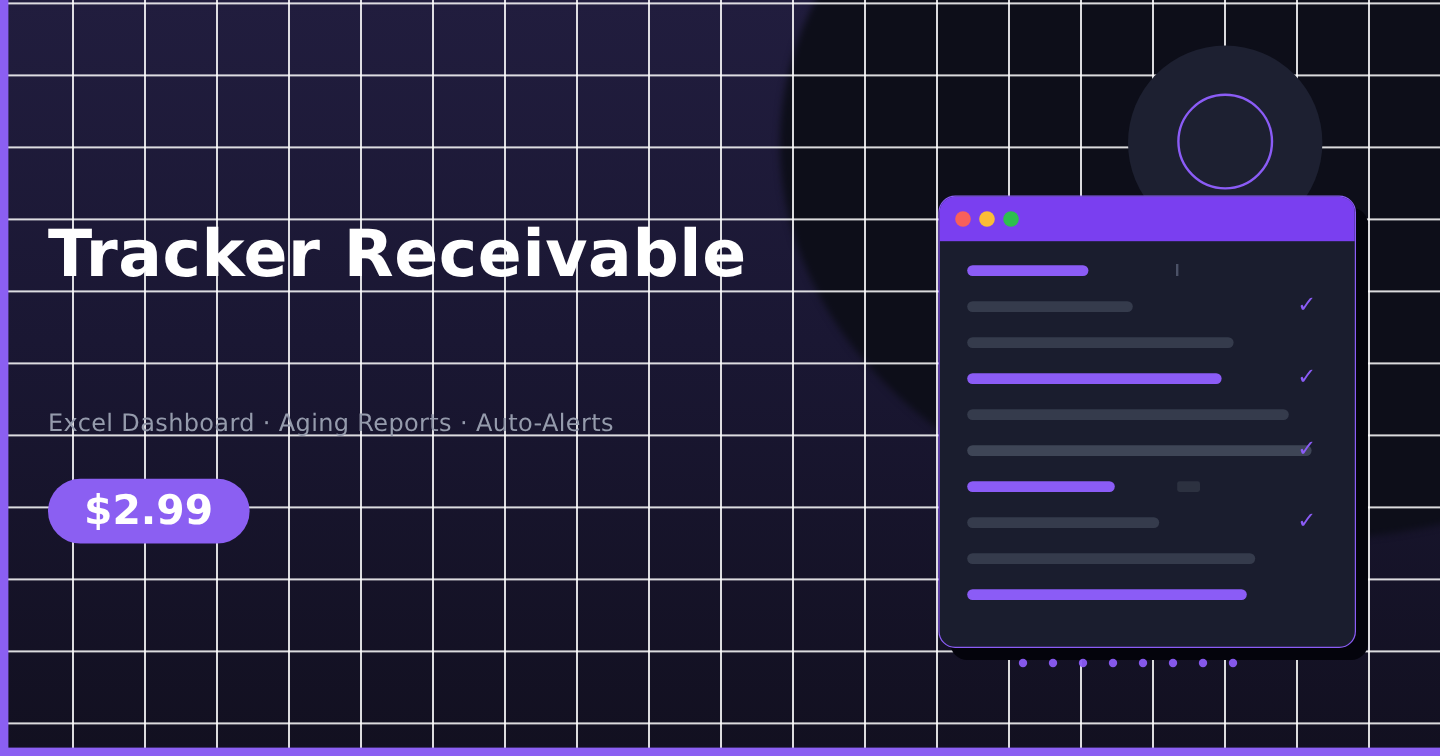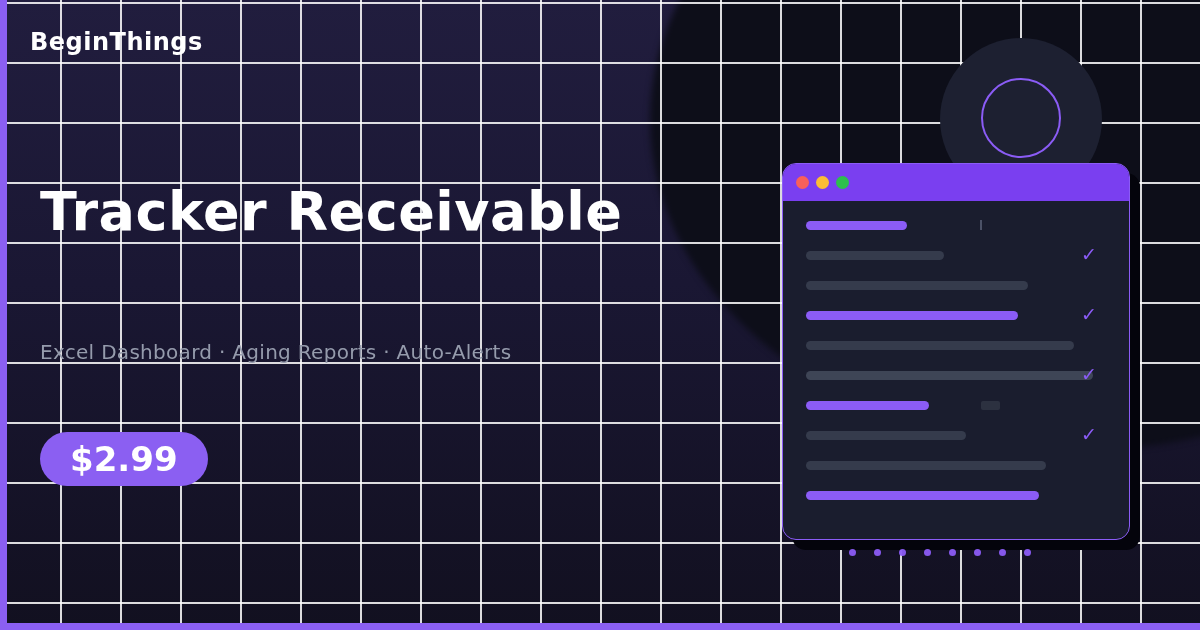--- a/index.html
+++ b/index.html
@@ -29,21 +29,21 @@
   .accent-left{position:absolute;left:0;top:0;width:7px;height:630px;background:#8b5ff2;}
   .accent-bottom{position:absolute;left:0;bottom:0;width:1200px;height:7px;background:#8b5ff2;}
   
   .brand{position:absolute;left:30px;top:28px;font-size:24px;font-weight:bold;color:#ffffff;letter-spacing:0.5px;}
   
   .title{position:absolute;left:40px;top:182px;font-size:54px;line-height:60px;font-weight:bold;color:#ffffff;letter-spacing:0.5px;}
   .subtitle{position:absolute;left:40px;top:340px;font-size:20px;color:#959bac;letter-spacing:0.3px;}
   .price-pill{
     position:absolute;left:40px;top:399px;height:54px;border-radius:27px;
     background:#8b5ff2;display:inline-flex;align-items:center;padding:0 30px;
-    font-size:34px;font-weight:bold;color:#ffffff;margin-top:33px;
+    font-size:34px;font-weight:bold;color:#ffffff;
   }
   .footnote{position:absolute;left:40px;top:470px;font-size:17px;color:#747c8e;letter-spacing:0.2px;}
   
   .window{
     position:absolute;left:782px;top:163px;width:348px;height:377px;
     border-radius:14px;border:1.5px solid #8b5cf6;box-sizing:border-box;
     background:#1a1d2e;box-shadow:10px 10px 0 #04040c;overflow:hidden;
   }
   .titlebar{position:relative;height:37px;background:#7a3ff0;display:flex;align-items:center;padding-left:13px;}
   .tl-dot{width:13px;height:13px;border-radius:50%;margin-right:7px;}
@@ -66,21 +66,20 @@
 
   <div class="blob"></div>
   <div class="grid-overlay"></div>
 
   <div class="halo"></div>
   <div class="ring"></div>
 
   <div class="accent-left"></div>
   <div class="accent-bottom"></div>
 
-  <div class="brand">BeginThings</div>
 
   <div class="title">
     <div>Tracker Receivable</div>
   </div>
 
   <div class="subtitle">Excel Dashboard · Aging Reports · Auto-Alerts</div>
 
   <div class="price-pill">
     <span>$2.99</span>
   </div>

